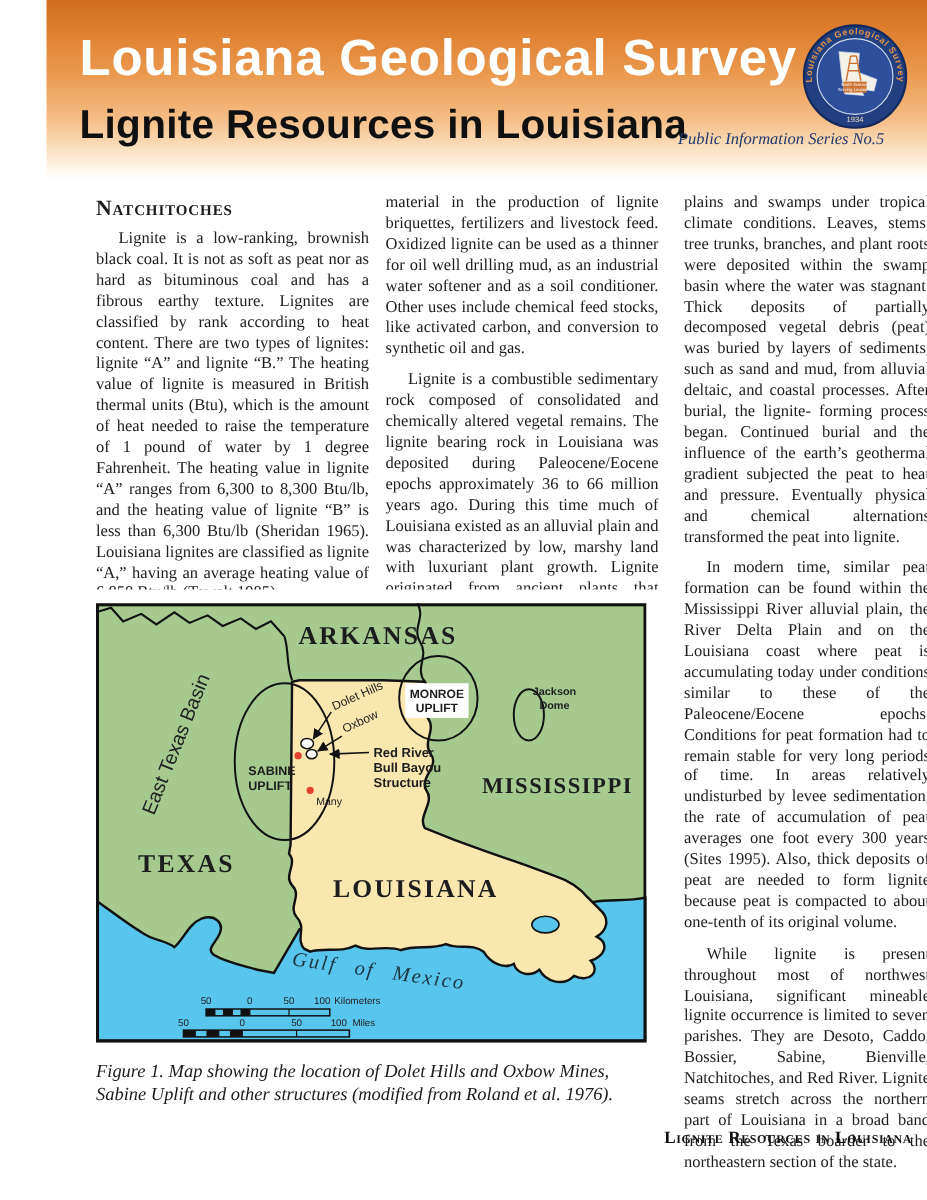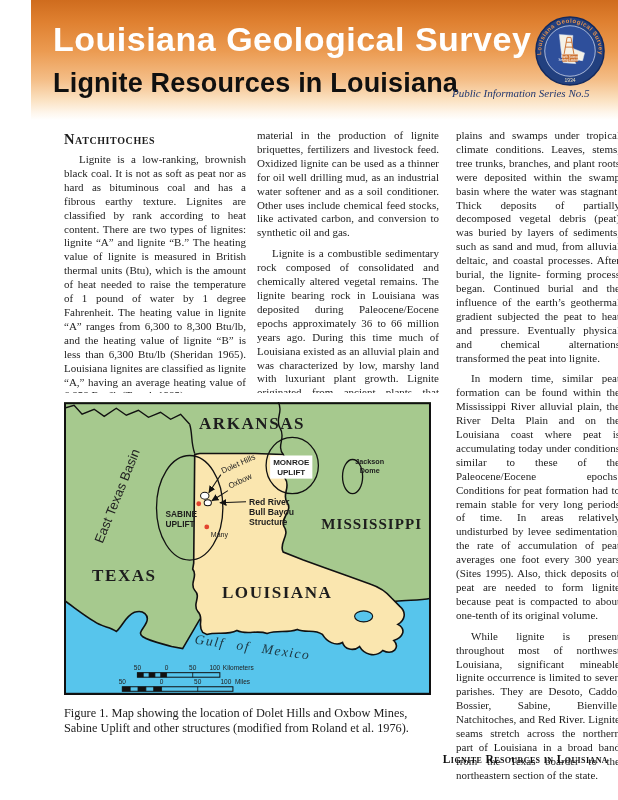--- a/index.html
+++ b/index.html
@@ -21,21 +21,21 @@
   .cols{display:flex;gap:11px;height:264px;overflow:hidden;}
   .col{flex:1;min-width:0;}
   .col3{flex:1;min-width:0;}
   .col p, .col3 p{margin:0 0 7px 0;font-size:11px;line-height:13.9px;text-align:justify;}
   .col p.indent, .col3 p.indent{text-indent:15px;}
   h2.sect{margin:9px 0 5px 0;font-size:14.5px;font-weight:700;font-variant:small-caps;
     letter-spacing:0.6px;}
   .cols h2.sect:first-child{margin-top:2px;}
   
   .mapfig{margin:9px 0 0 0;}
-  .caption{margin:7px 2px 0 0;font-size:12.3px;line-height:1.25;text-align:left;}
+  .caption{margin:7px 2px 0 0;font-style:italic;font-size:12.3px;line-height:1.25;text-align:left;}
   
   .runfoot{position:absolute;right:41px;top:753px;font-variant:small-caps;font-weight:700;
     font-size:11.5px;letter-spacing:0.4px;color:#111;}
   
   .st-state{font-family:"Liberation Serif",serif;font-weight:700;fill:#1d1d1d;}
   .st-sans{font-family:"Liberation Sans",sans-serif;fill:#222;}
   .st-bold{font-family:"Liberation Sans",sans-serif;font-weight:700;fill:#1d1d1d;}
   .st-gulf{font-family:"Liberation Serif",serif;font-style:italic;fill:#1c3540;}
 </style>
 </head>

